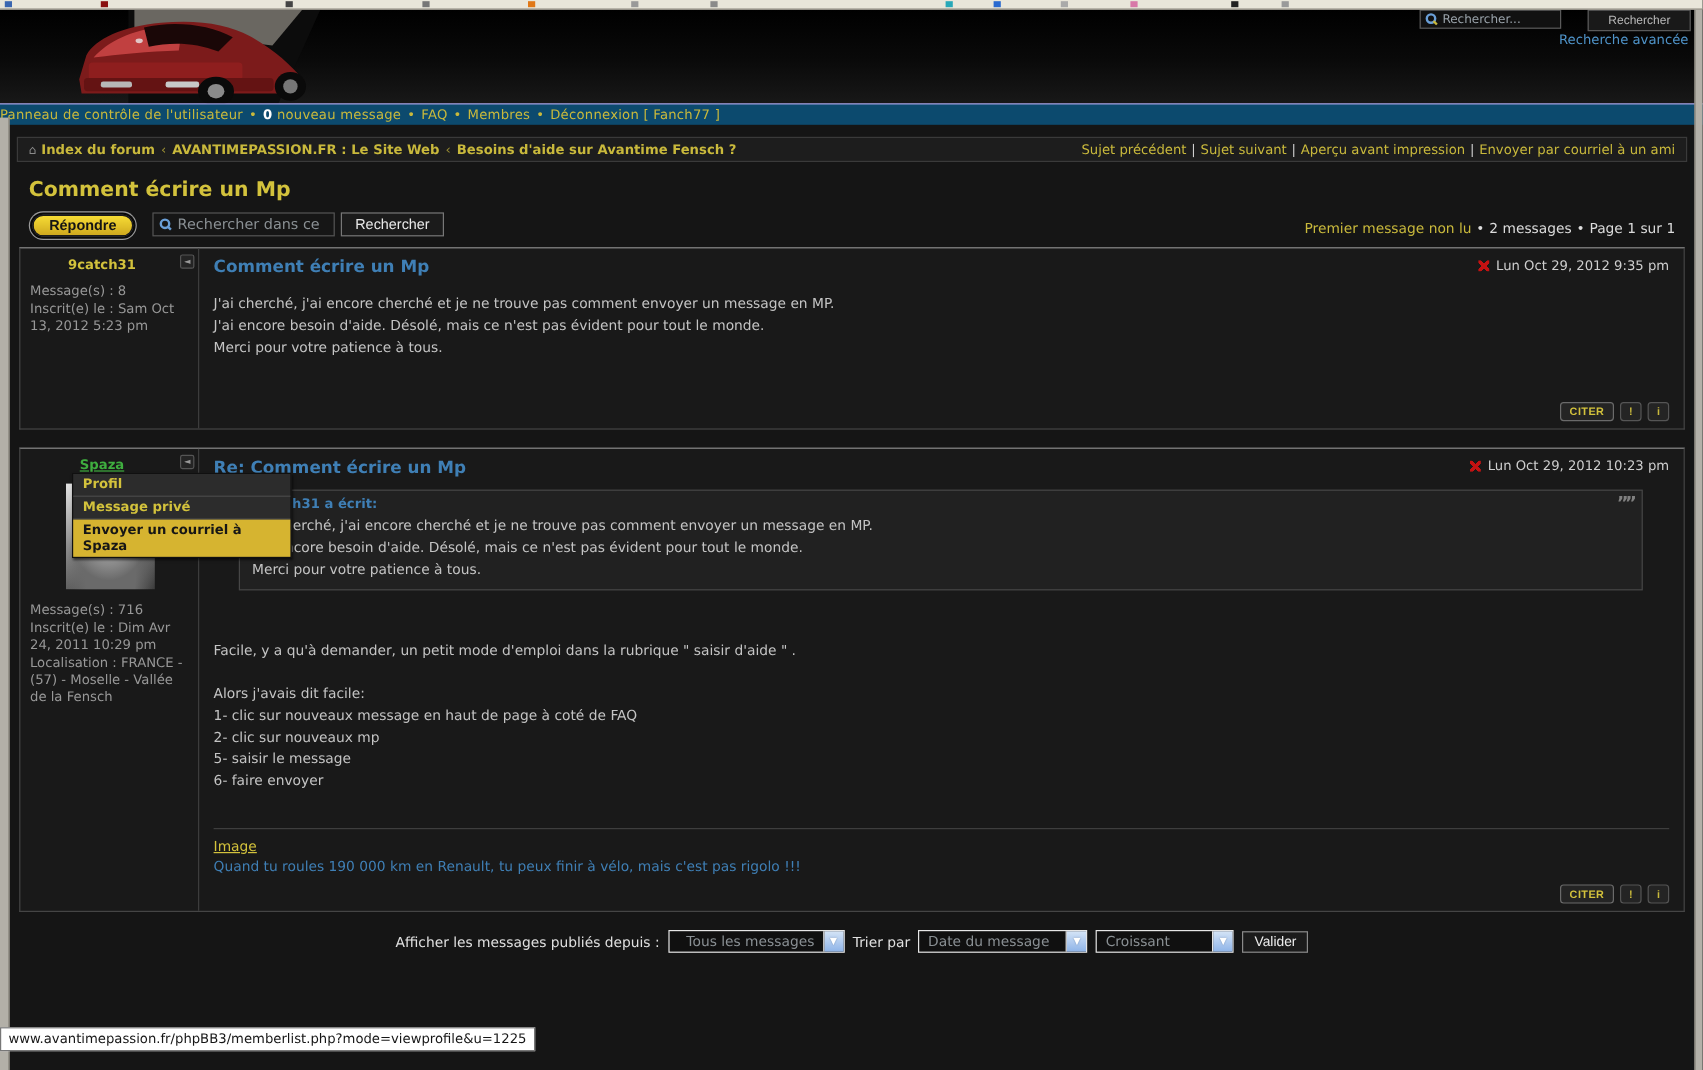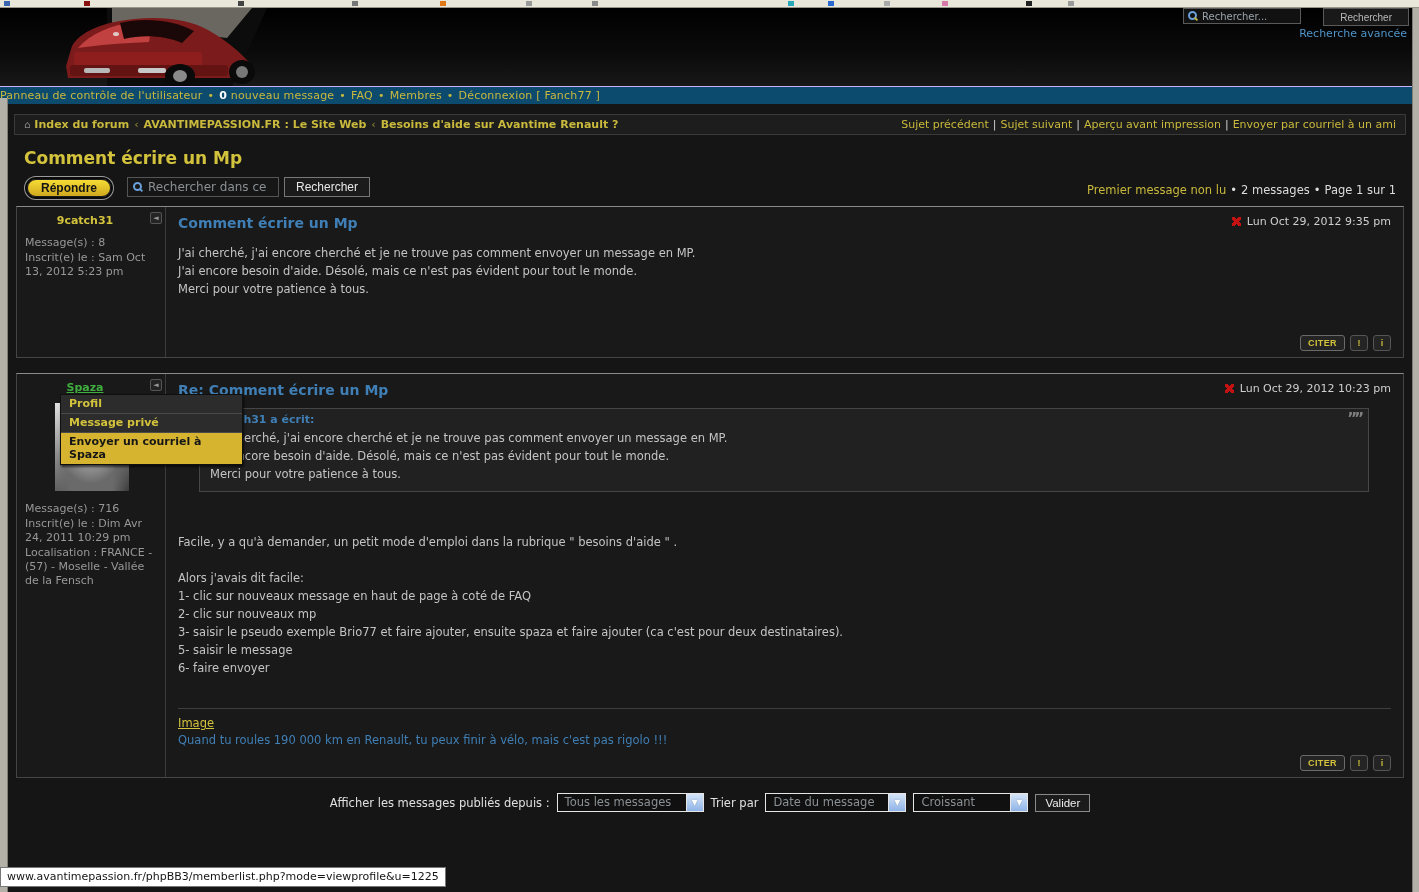--- a/index.html
+++ b/index.html
@@ -91,25 +91,25 @@
   .pblock{font-size:11.5px;line-height:18px;color:#c4c4c4;}
   .pblock p{min-height:18px;}
   .pblock .gap-top{margin-top:41px;}
   .sig-divider{border:0;border-top:1px solid #3e3e3e;margin:13px 0 7px;}
   .img-link{color:#d3c23c;text-decoration:underline;font-size:11.5px;cursor:pointer;display:inline-block;}
   .signature{color:#3f7fb5;font-weight:normal;font-size:11.5px;margin-top:3px;}
   
   .list-controls{display:flex;align-items:center;justify-content:center;gap:7px;margin-top:5px;font-size:11.5px;color:#e0e0e0;}
   .select{display:flex;align-items:stretch;background:#101010;border:1px solid #e6e6e6;height:19px;cursor:pointer;}
   .sel-text{padding:1px 7px 0;color:#8a9094;font-size:11.5px;white-space:nowrap;}
-  .sel-text.w1{width:128px;} .sel-text.w2{width:122px;} .sel-text.w3{width:96px;}
+  .sel-text.w1{width:128px;text-align:right;} .sel-text.w2{width:122px;} .sel-text.w3{width:96px;}
   .sel-arrow{width:17px;background:linear-gradient(#d5e4f6 0%,#8fb4e8 100%);border-left:1px solid #e6e6e6;color:#fff;font-size:8px;display:flex;align-items:center;justify-content:center;text-shadow:0 0 1px #44699c;}
   .btn-valider{background:#1b1b1b;border:1px solid #8a8a8a;color:#ededed;font-size:11.5px;padding:2px 9px;cursor:pointer;}
   
-  .status-tip{position:absolute;left:0;bottom:5px;background:#fff;border:1px solid #777;color:#151515;font-size:11px;padding:2px 6px 3px;z-index:9;white-space:nowrap;}
+  .status-tip{position:absolute;left:0;bottom:16px;background:#fff;border:1px solid #777;color:#151515;font-size:11px;padding:2px 6px 3px;z-index:9;white-space:nowrap;}
 </style>
 </head>
 <body>
 
 <div class="chrome-strip" data-interactable="false">
   <span class="fav" style="margin-left:4px;background:#3a66b0" data-interactable="false"></span>
   <span class="fav" style="margin-left:74px;background:#8a1010" data-interactable="false"></span>
   <span class="fav" style="margin-left:148px;background:#444" data-interactable="false"></span>
   <span class="fav" style="margin-left:108px;background:#777" data-interactable="false"></span>
   <span class="fav" style="margin-left:82px;background:#e07818" data-interactable="false"></span>
@@ -156,21 +156,21 @@
   <span data-interactable="true">Panneau de contrôle de l'utilisateur</span><span class="sep" data-interactable="false">•</span><span data-interactable="true"><span class="cnt" data-interactable="false">0</span> <span data-interactable="false">nouveau message</span></span><span class="sep" data-interactable="false">•</span><span data-interactable="true">FAQ</span><span class="sep" data-interactable="false">•</span><span data-interactable="true">Membres</span><span class="sep" data-interactable="false">•</span><span data-interactable="true">Déconnexion [ Fanch77 ]</span>
 </div>
 
 <div class="rail-left" data-interactable="false"></div>
 <div class="rail-right" data-interactable="true"></div>
 
 <div class="main">
 
   <div class="crumb-bar" data-interactable="false">
     <div class="crumb-left">
-      <span class="home" data-interactable="false">⌂</span><span data-interactable="true">Index du forum</span><span class="bsep" data-interactable="false">‹</span><span data-interactable="true">AVANTIMEPASSION.FR : Le Site Web</span><span class="bsep" data-interactable="false">‹</span><span data-interactable="true">Besoins d'aide sur Avantime Renault ?</span>
+      <span class="home" data-interactable="false">⌂</span><span data-interactable="true">Index du forum</span><span class="bsep" data-interactable="false">‹</span><span data-interactable="true">AVANTIMEPASSION.FR : Le Site Web</span><span class="bsep" data-interactable="false">‹</span><span data-interactable="true">Besoins d'aide sur Avantime Fensch ?</span>
     </div>
     <div class="crumb-right" data-interactable="false">
       <span data-interactable="true">Sujet précédent</span><span class="pipe" data-interactable="false">|</span><span data-interactable="true">Sujet suivant</span><span class="pipe" data-interactable="false">|</span><span data-interactable="true">Aperçu avant impression</span><span class="pipe" data-interactable="false">|</span><span data-interactable="true">Envoyer par courriel à un ami</span>
     </div>
   </div>
 
   <div class="page-title" data-interactable="false">Comment écrire un Mp</div>
   <div class="toolbar" data-interactable="false">
     <button class="btn-reply" data-interactable="true">Répondre</button>
     <div class="topic-search">
@@ -240,26 +240,25 @@
 
       <div class="quote" data-interactable="false">
         <span class="qmark" data-interactable="false">””</span>
         <div class="qhead" data-interactable="false">9catch31 a écrit:</div>
         <div class="qline" data-interactable="false">J'ai cherché, j'ai encore cherché et je ne trouve pas comment envoyer un message en MP.</div>
         <div class="qline" data-interactable="false">J'ai encore besoin d'aide. Désolé, mais ce n'est pas évident pour tout le monde.</div>
         <div class="qline" data-interactable="false">Merci pour votre patience à tous.</div>
       </div>
 
       <div class="pblock">
-        <p class="gap-top" data-interactable="false">Facile, y a qu'à demander, un petit mode d'emploi dans la rubrique " besoins d'aide " .</p>
+        <p class="gap-top" data-interactable="false">Facile, y a qu'à demander, un petit mode d'emploi dans la rubrique " saisir d'aide " .</p>
         <p data-interactable="false"></p>
         <p data-interactable="false">Alors j'avais dit facile:</p>
         <p data-interactable="false">1- clic sur nouveaux message en haut de page à coté de FAQ</p>
         <p data-interactable="false">2- clic sur nouveaux mp</p>
-        <p data-interactable="false">3- saisir le pseudo exemple Brio77 et faire ajouter, ensuite spaza et faire ajouter (ca c'est pour deux destinataires).</p>
         <p data-interactable="false">5- saisir le message</p>
         <p data-interactable="false">6- faire envoyer</p>
         <p data-interactable="false"></p>
       </div>
 
       <hr class="sig-divider" data-interactable="false">
       <span class="img-link" data-interactable="true">Image</span>
       <div class="signature" data-interactable="false">Quand tu roules 190 000 km en Renault, tu peux finir à vélo, mais c'est pas rigolo !!!</div>
 
       <div class="pfoot">

